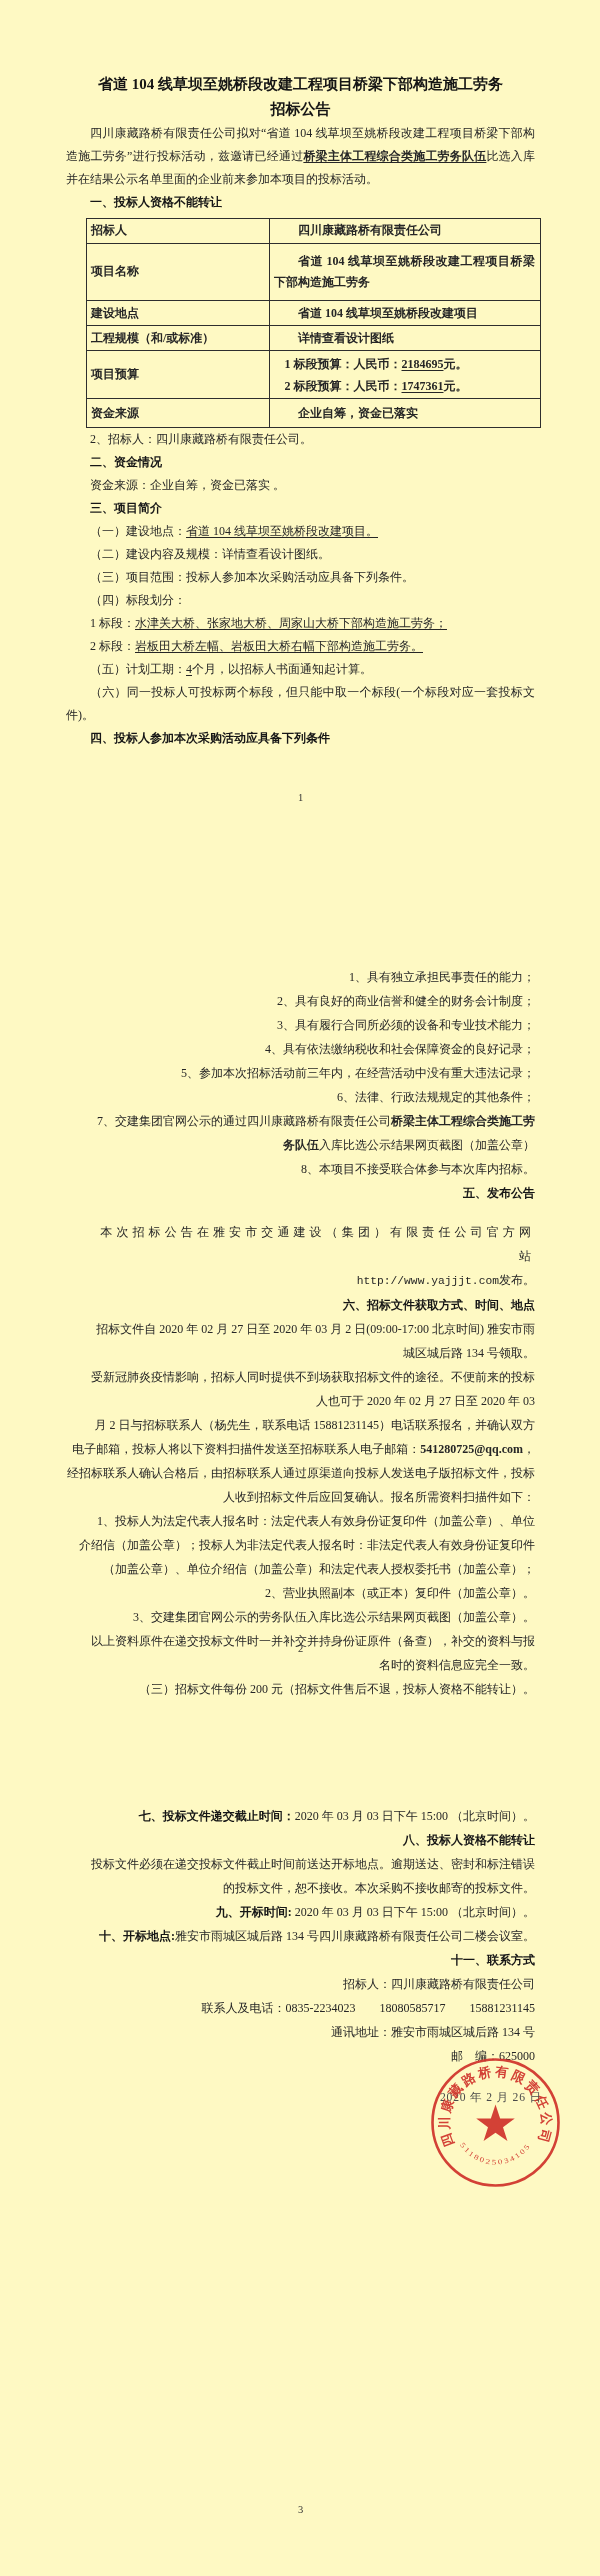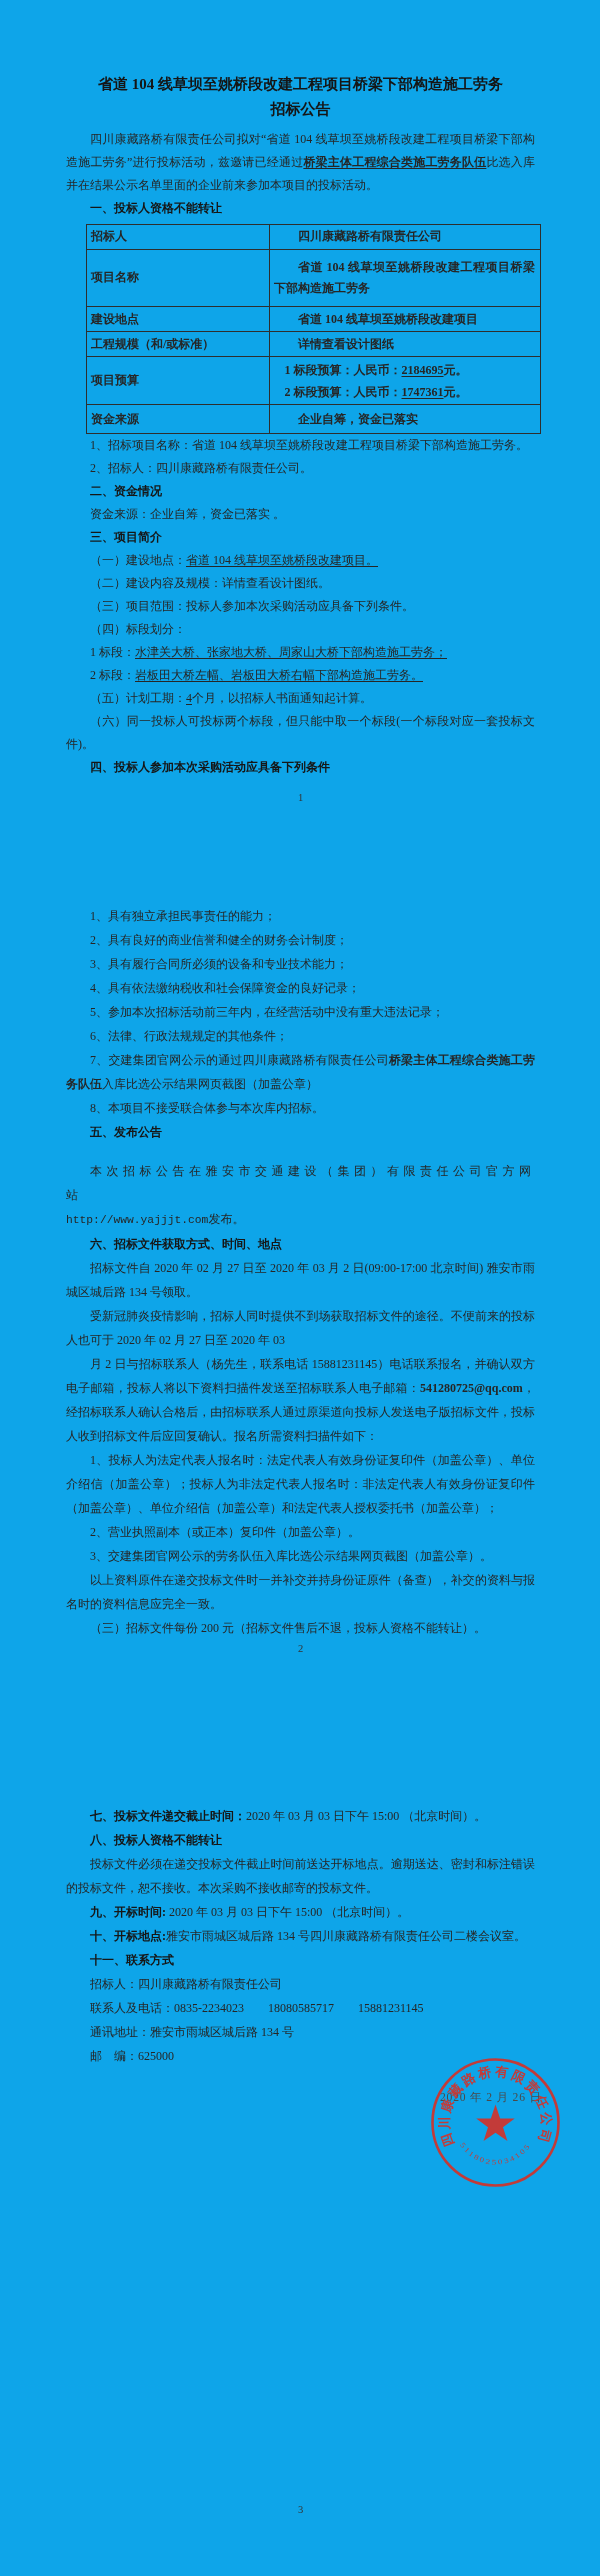--- a/index.html
+++ b/index.html
@@ -1,34 +1,34 @@
 <!DOCTYPE html>
 <html style="font-size:12px"><head>
 <meta charset="utf-8">
 <style>
   html,body{margin:0;padding:0;background:#ffffff;}
   .sheet{
     position:relative;width:601px;height:2576px;margin:0;
-    background:#0ea5e9;color:#262626;
+    background:#fef9c3;color:#262626;
     font-family:"Liberation Serif","DejaVu Serif",serif;
     font-size:12px;overflow:hidden;
   }
   .page{position:absolute;left:0;width:601px;padding:0 66px;box-sizing:border-box;}
   #page1{top:72px;}
-  #page2{top:904px;}
+  #page2{top:965px;}
   #page3{top:1804px;}
   .title{text-align:center;font-weight:bold;font-size:15px;line-height:25px;color:#151515;}
   .p{line-height:23px;text-align:justify;margin:0;}
-  #page2 .p,#page3 .p{line-height:24px;}
+  #page2 .p,#page3 .p{line-height:24px;text-align:right;}
   .ind{text-indent:24px;}
   .hd{font-weight:bold;color:#161616;}
   .u{text-decoration:underline;text-underline-offset:2.3px;}
   .bold{font-weight:bold;}
   .nowrap{white-space:nowrap;text-align:left;}
-  .intro{margin-top:6px;}
+  .intro{}
   table.info{
     border-collapse:collapse;margin:3.8px 0 0 19.5px;width:440px;
     border:1.5px solid #2e2e2e;table-layout:fixed;font-weight:bold;
   }
   table.info td{border:1.1px solid #2e2e2e;vertical-align:middle;padding:1.5px 4.5px;}
   td.lbl{width:173px;padding-left:21px;}
   td.val{width:261px;}
   td.val .vind{text-indent:24px;line-height:21px;text-align:justify;}
   .budget-line{padding-left:10.5px;line-height:22px;}
   .r1{height:24px}.r2{height:57px}.r3{height:25.5px}.r4{height:24px}.r5{height:45px}.r6{height:28.5px}
@@ -92,21 +92,20 @@
       </tr>
       <tr class="r6">
         <td class="lbl">资金来源</td>
         <td class="val">
               <div class="vind">企业自筹，资金已落实</div>
             </td>
       </tr>
     </tbody>
       </table>
 
-    <div class="p ind nowrap">1、招标项目名称：省道 104 线草坝至姚桥段改建工程项目桥梁下部构造施工劳务。</div>
     <div class="p ind">2、招标人：四川康藏路桥有限责任公司。</div>
 
     <div class="p ind hd">二、资金情况</div>
     <div class="p ind">资金来源：企业自筹，资金已落实 。</div>
 
     <div class="p ind hd">三、项目简介</div>
     <div class="p ind"><span>（一）建设地点：</span><span class="u">省道 104 线草坝至姚桥段改建项目。</span></div>
     <div class="p ind">（二）建设内容及规模：详情查看设计图纸。</div>
     <div class="p ind">（三）项目范围：投标人参加本次采购活动应具备下列条件。</div>
     <div class="p ind">（四）标段划分：</div>

